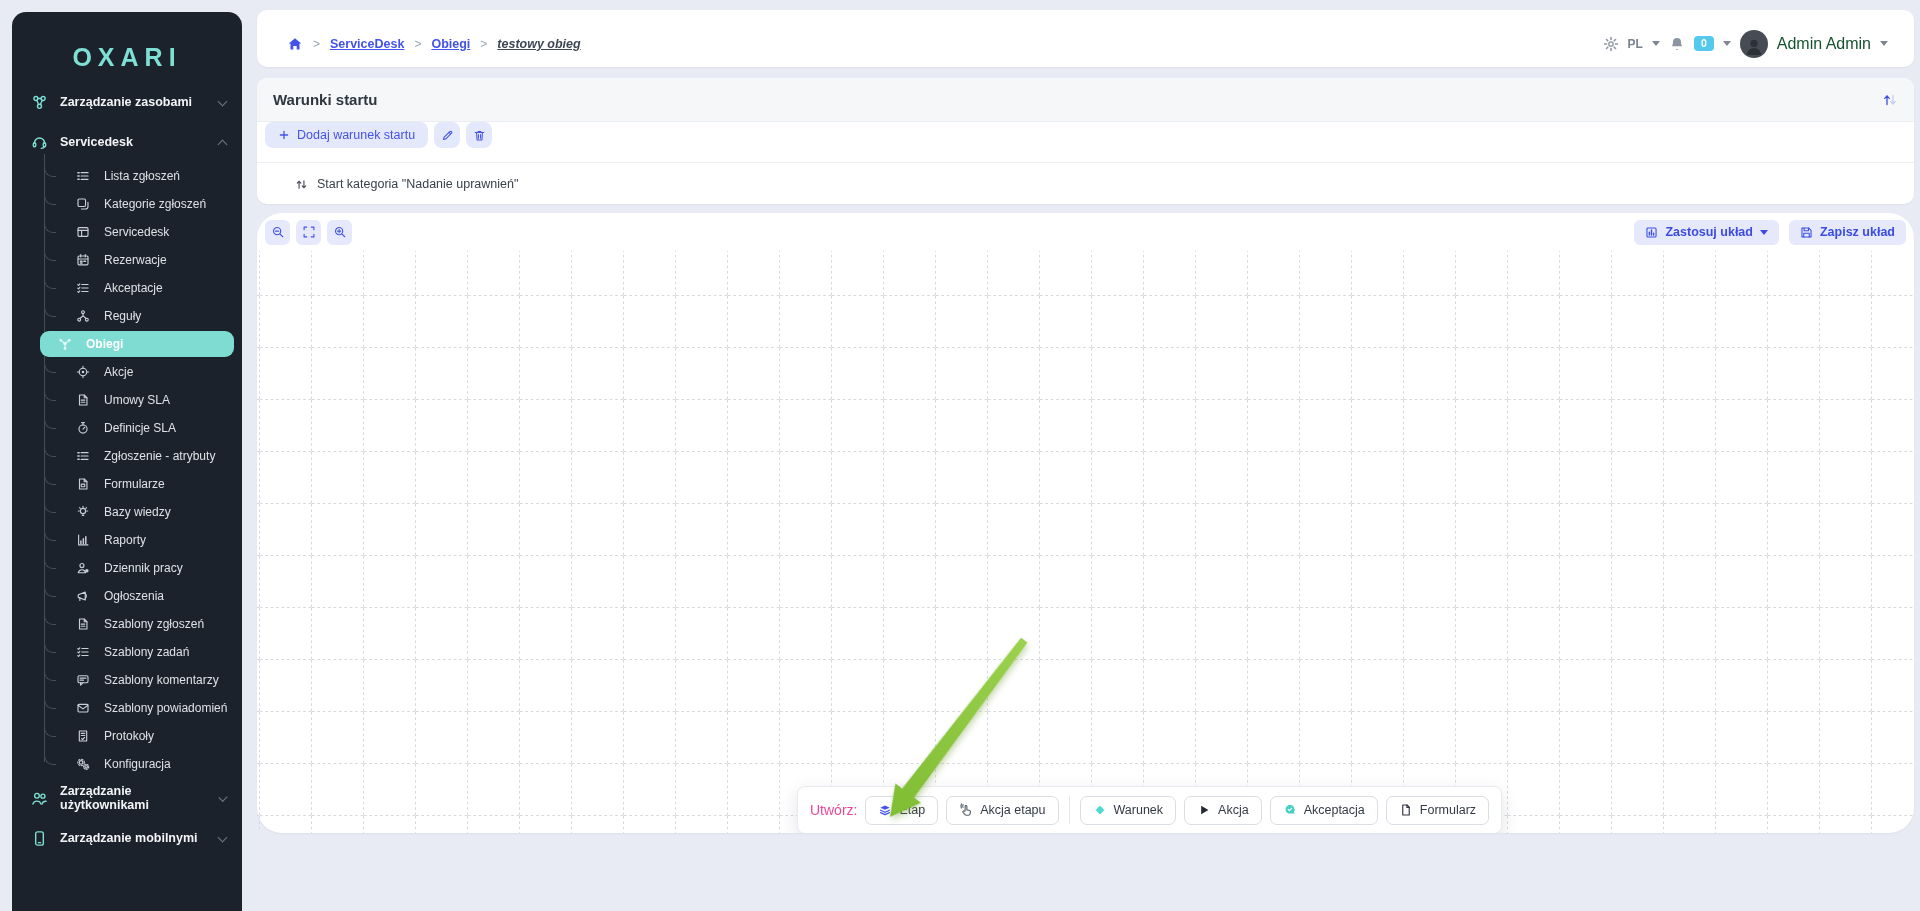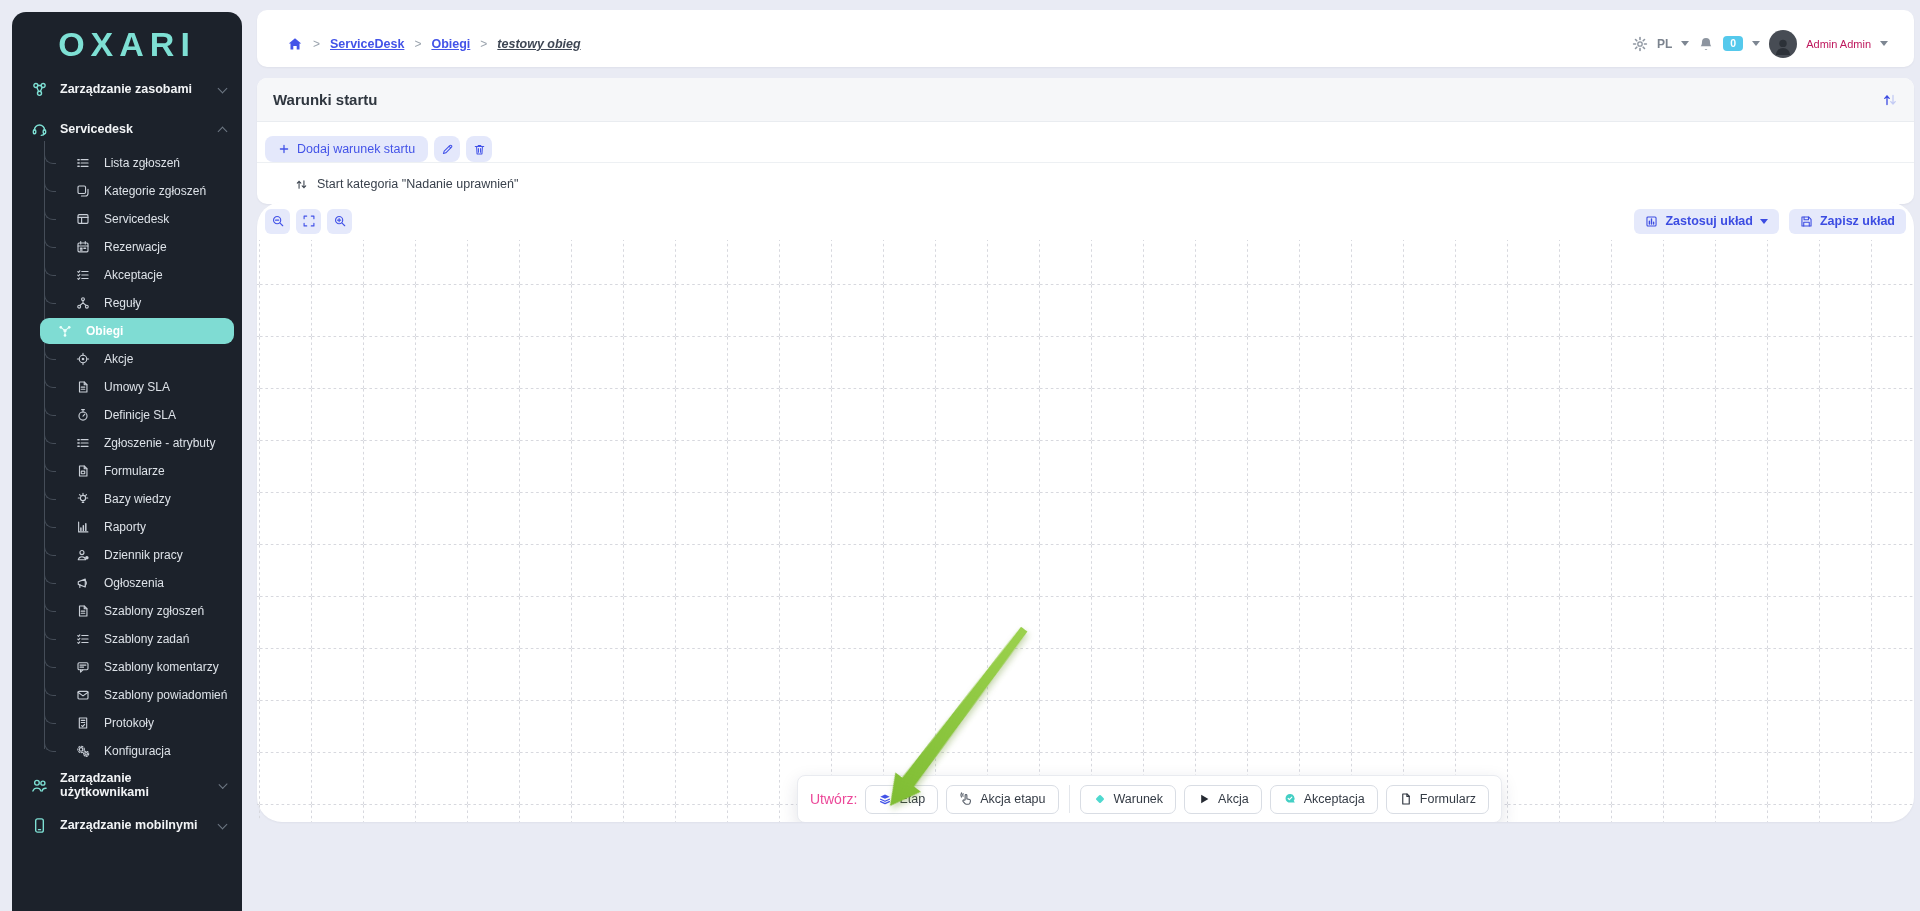--- a/index.html
+++ b/index.html
@@ -1,22 +1,22 @@
 <!DOCTYPE html>
 <html><head>
 <meta charset="utf-8">
 <style>
   html,body{margin:0;padding:0;background:#e9ebf4;}
   .app{position:relative;width:1920px;height:911px;overflow:hidden;
        font-family:"Liberation Sans","DejaVu Sans",sans-serif;color:#39404a;}
   
   .sidebar{position:absolute;left:12px;top:12px;width:230px;height:940px;
            background:#1c222b;border-radius:14px;overflow:hidden;}
-  .logo{height:49px;display:flex;align-items:center;justify-content:center;padding-top:8px;
-        color:#7ee0d4;font-size:34px;font-weight:600;letter-spacing:6px;}
+  .logo{height:49px;display:flex;align-items:center;justify-content:center;padding-top:21px;
+        color:#7ee0d4;font-size:25px;font-weight:600;letter-spacing:6px;}
   .side-root{display:flex;align-items:center;height:40px;padding:0 16px 0 19px;gap:12px;
              color:#f2f4f6;font-size:12.5px;font-weight:700;cursor:pointer;}
   .side-sub-list{position:relative;}
   .tree-line{position:absolute;left:32px;top:-8px;bottom:16px;width:1px;background:#454d58;}
   .side-sub{position:relative;display:flex;align-items:center;height:28px;padding-left:64px;gap:14px;
             color:#dde2e8;font-size:12px;font-weight:500;cursor:pointer;}
   .side-sub .elbow{position:absolute;left:32px;top:1px;width:11px;height:13px;
             border-left:1px solid #454d58;border-bottom:1px solid #454d58;border-bottom-left-radius:9px;}
   .side-sub.active{background:#7fdcd3;color:#fff;font-weight:700;border-radius:9px;
             margin:1px 8px 1px 28px;padding-left:18px;height:26px;z-index:1;}
@@ -44,41 +44,41 @@
   .tb-icn{width:16px;height:16px;color:#8d95a0;cursor:pointer;}
   .tb-lang{font-size:12px;font-weight:600;color:#7b838e;cursor:pointer;}
   .caret{width:0;height:0;border-left:4px solid transparent;border-right:4px solid transparent;
          border-top:5px solid #7d8692;display:inline-block;}
   .caret.indigo{border-top-color:#3c4ce2;}
   .badge{background:#55c9ec;color:#fff;font-size:10.5px;font-weight:700;border-radius:4px;
          padding:2px 7px;line-height:11px;}
   .avatar{width:28px;height:28px;border-radius:50%;background:#474c54;display:inline-flex;
           align-items:center;justify-content:center;overflow:hidden;cursor:pointer;}
   .avatar .icn{width:22px;height:22px;margin-top:4px;}
-  .tb-user{font-size:11px;color:#be185d;cursor:pointer;}
+  .tb-user{font-size:16px;color:#14532d;cursor:pointer;}
   
   .panel{top:78px;height:126px;}
   .panel-header{height:43px;background:#f6f7f9;border-bottom:1px solid #e9ecf0;
                 border-radius:10px 10px 0 0;display:flex;align-items:center;padding:0 16px;}
   .panel-title{font-size:15px;font-weight:600;color:#2f363f;}
   .panel-sync{margin-left:auto;width:16px;height:16px;cursor:pointer;}
-  .panel-toolbar{height:40px;display:flex;align-items:flex-end;gap:6px;padding:0 8px;
+  .panel-toolbar{height:40px;display:flex;align-items:flex-start;gap:6px;padding:0 8px;
                  border-bottom:1px solid #edf0f3;}
   .add-btn{display:inline-flex;align-items:center;gap:7px;height:26px;padding:0 13px;
            background:#e4e8fb;color:#4353e8;border:none;border-radius:8px;
            font:500 12.5px "Liberation Sans",sans-serif;cursor:pointer;}
   .add-btn .icn{width:12px;height:12px;color:#4353e8;}
   .icon-btn{width:26px;height:26px;background:#e4e8fb;border:none;border-radius:8px;
             display:inline-flex;align-items:center;justify-content:center;cursor:pointer;color:#4353e8;}
   .icon-btn .icn{width:13px;height:13px;}
   .cond-row{height:42px;display:flex;align-items:center;gap:9px;padding-left:38px;cursor:pointer;}
   .cond-row .icn{width:13px;height:13px;color:#39414c;}
   .cond-text{font-size:12.5px;color:#39414c;}
   
-  .canvas-card{top:202px;height:620px;border-radius:25px;}
+  .canvas-card{top:213px;height:620px;border-radius:25px;}
   .canvas-toolbar{height:38px;display:flex;align-items:center;gap:6px;padding:0 8px;}
   .tool-btn{width:25px;height:25px;background:#e5e9fb;border:none;border-radius:6px;color:#4353e8;
             display:inline-flex;align-items:center;justify-content:center;cursor:pointer;}
   .tool-btn .icn{width:14px;height:14px;}
   .ct-right{margin-left:auto;display:flex;align-items:center;gap:10px;}
   .lay-btn{display:inline-flex;align-items:center;gap:7px;height:25px;padding:0 11px;
            background:#e5e9fb;color:#3c4ce2;border:none;border-radius:6px;
            font:600 12.5px "Liberation Sans",sans-serif;cursor:pointer;}
   .lay-btn .icn{width:13px;height:13px;color:#3c4ce2;}
   .canvas{position:absolute;left:0;right:0;top:38px;bottom:0;overflow:hidden;border-radius:0 0 10px 10px;}

